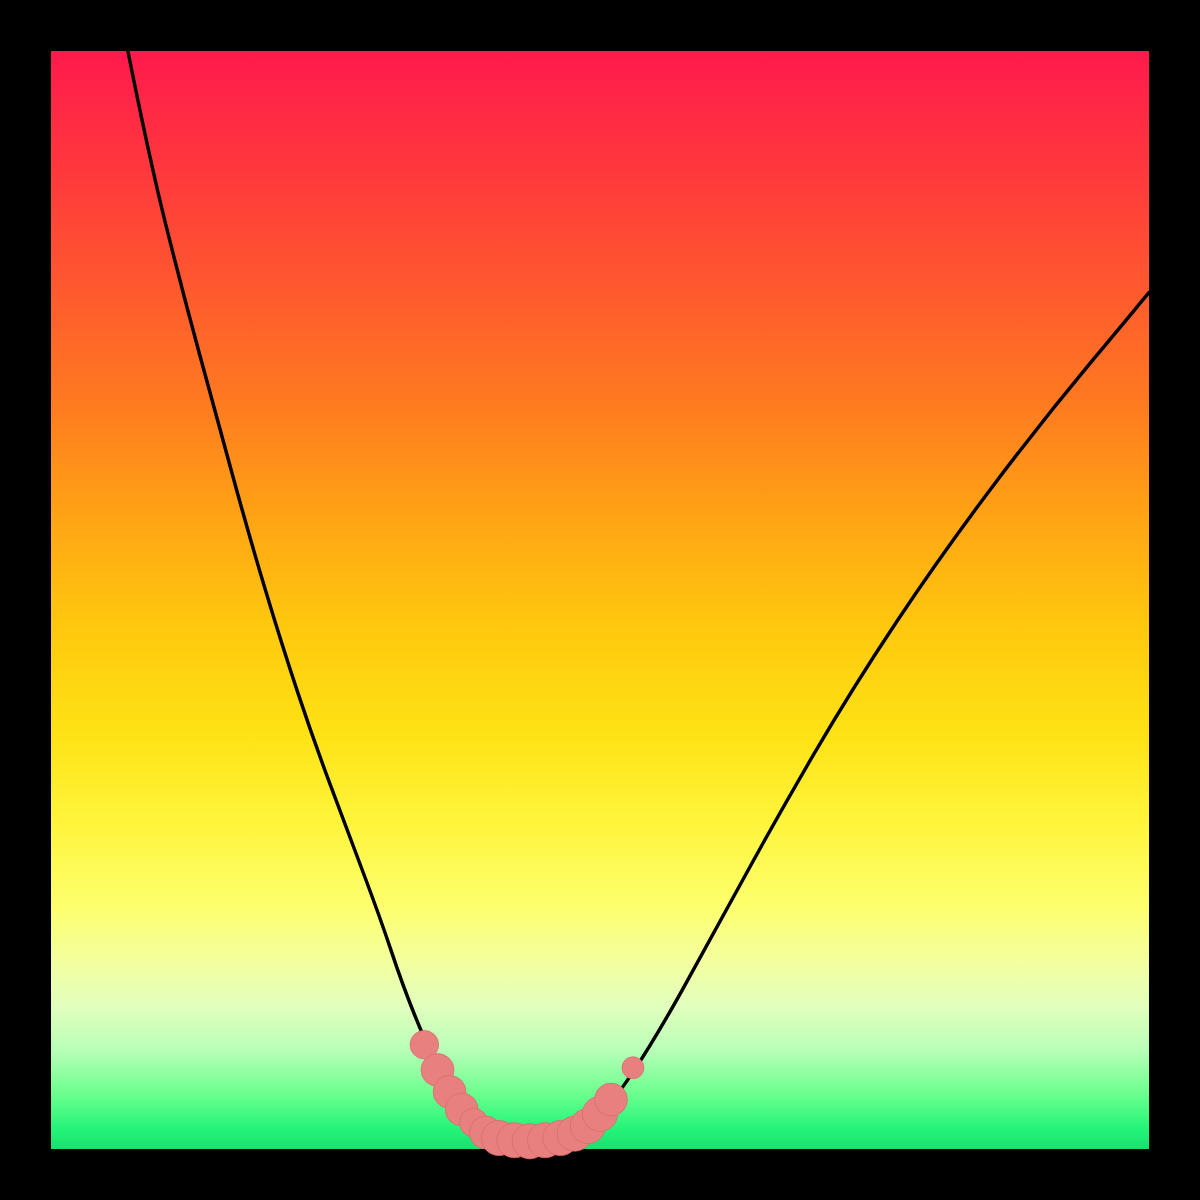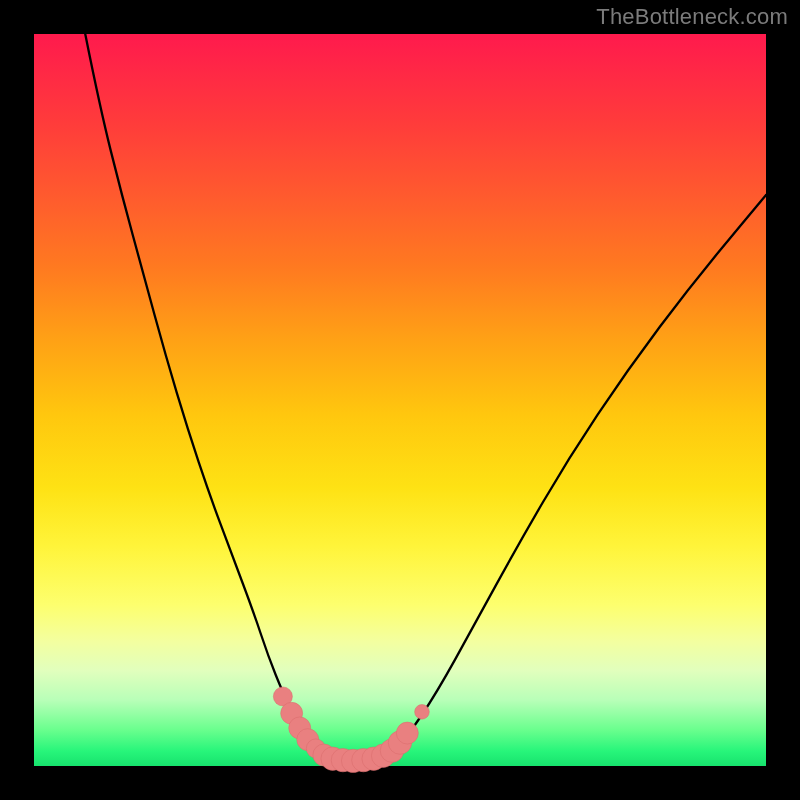--- a/index.html
+++ b/index.html
@@ -59,21 +59,20 @@
     width: 732px;
     height: 732px;
     overflow: visible;
   }
 </style>
 </head>
 <body>
 
 <div class="frame">
   <div class="plot"></div>
-  <div class="watermark">TheBottleneck.com</div>
   <svg class="curves" viewBox="0 0 732 732" preserveAspectRatio="none">
     <g id="paths-group">
         <path d="M 51.24 0 Q 65.88 73.2 76.86 117.12 Q 87.84 161.04 98.82 201.30 Q 109.8 241.56 120.78 281.82 Q 131.76 322.08 142.74 358.68 Q 153.72 395.28 164.70 428.22 Q 175.68 461.16 186.66 490.44 Q 197.64 519.72 208.62 549.00 Q 219.6 578.28 226.92 600.24 Q 234.24 622.2 241.56 640.50 Q 248.88 658.8 254.37 669.78 Q 259.86 680.76 265.35 689.91 Q 270.84 699.06 276.33 706.38 Q 281.82 713.7 287.31 718.46 Q 292.8 723.22 292.80 723.22 Q 292.8 723.22 307.44 724.68 Q 322.08 726.14 336.72 724.68 Q 351.36 723.22 351.36 723.22 Q 351.36 723.22 362.34 712.97 Q 373.32 702.72 387.96 680.76 Q 402.6 658.8 420.90 625.86 Q 439.2 592.92 461.16 552.66 Q 483.12 512.4 508.74 468.48 Q 534.36 424.56 563.64 380.64 Q 592.92 336.72 625.86 292.80 Q 658.8 248.88 695.40 204.96 T 732 161.04" fill="none" stroke="#000000" stroke-width="2.3" stroke-linecap="round" stroke-linejoin="round"></path>
       </g>
     <g id="markers-group">
         <circle cx="248.88" cy="662.46" r="9.52" fill="#e98080" stroke="#d86a6a" stroke-width="0.5"></circle>
         <circle cx="257.66" cy="679.30" r="10.98" fill="#e98080" stroke="#d86a6a" stroke-width="0.5"></circle>
         <circle cx="265.72" cy="693.94" r="10.98" fill="#e98080" stroke="#d86a6a" stroke-width="0.5"></circle>
         <circle cx="273.77" cy="705.65" r="10.98" fill="#e98080" stroke="#d86a6a" stroke-width="0.5"></circle>
         <circle cx="281.82" cy="714.43" r="9.52" fill="#e98080" stroke="#d86a6a" stroke-width="0.5"></circle>

